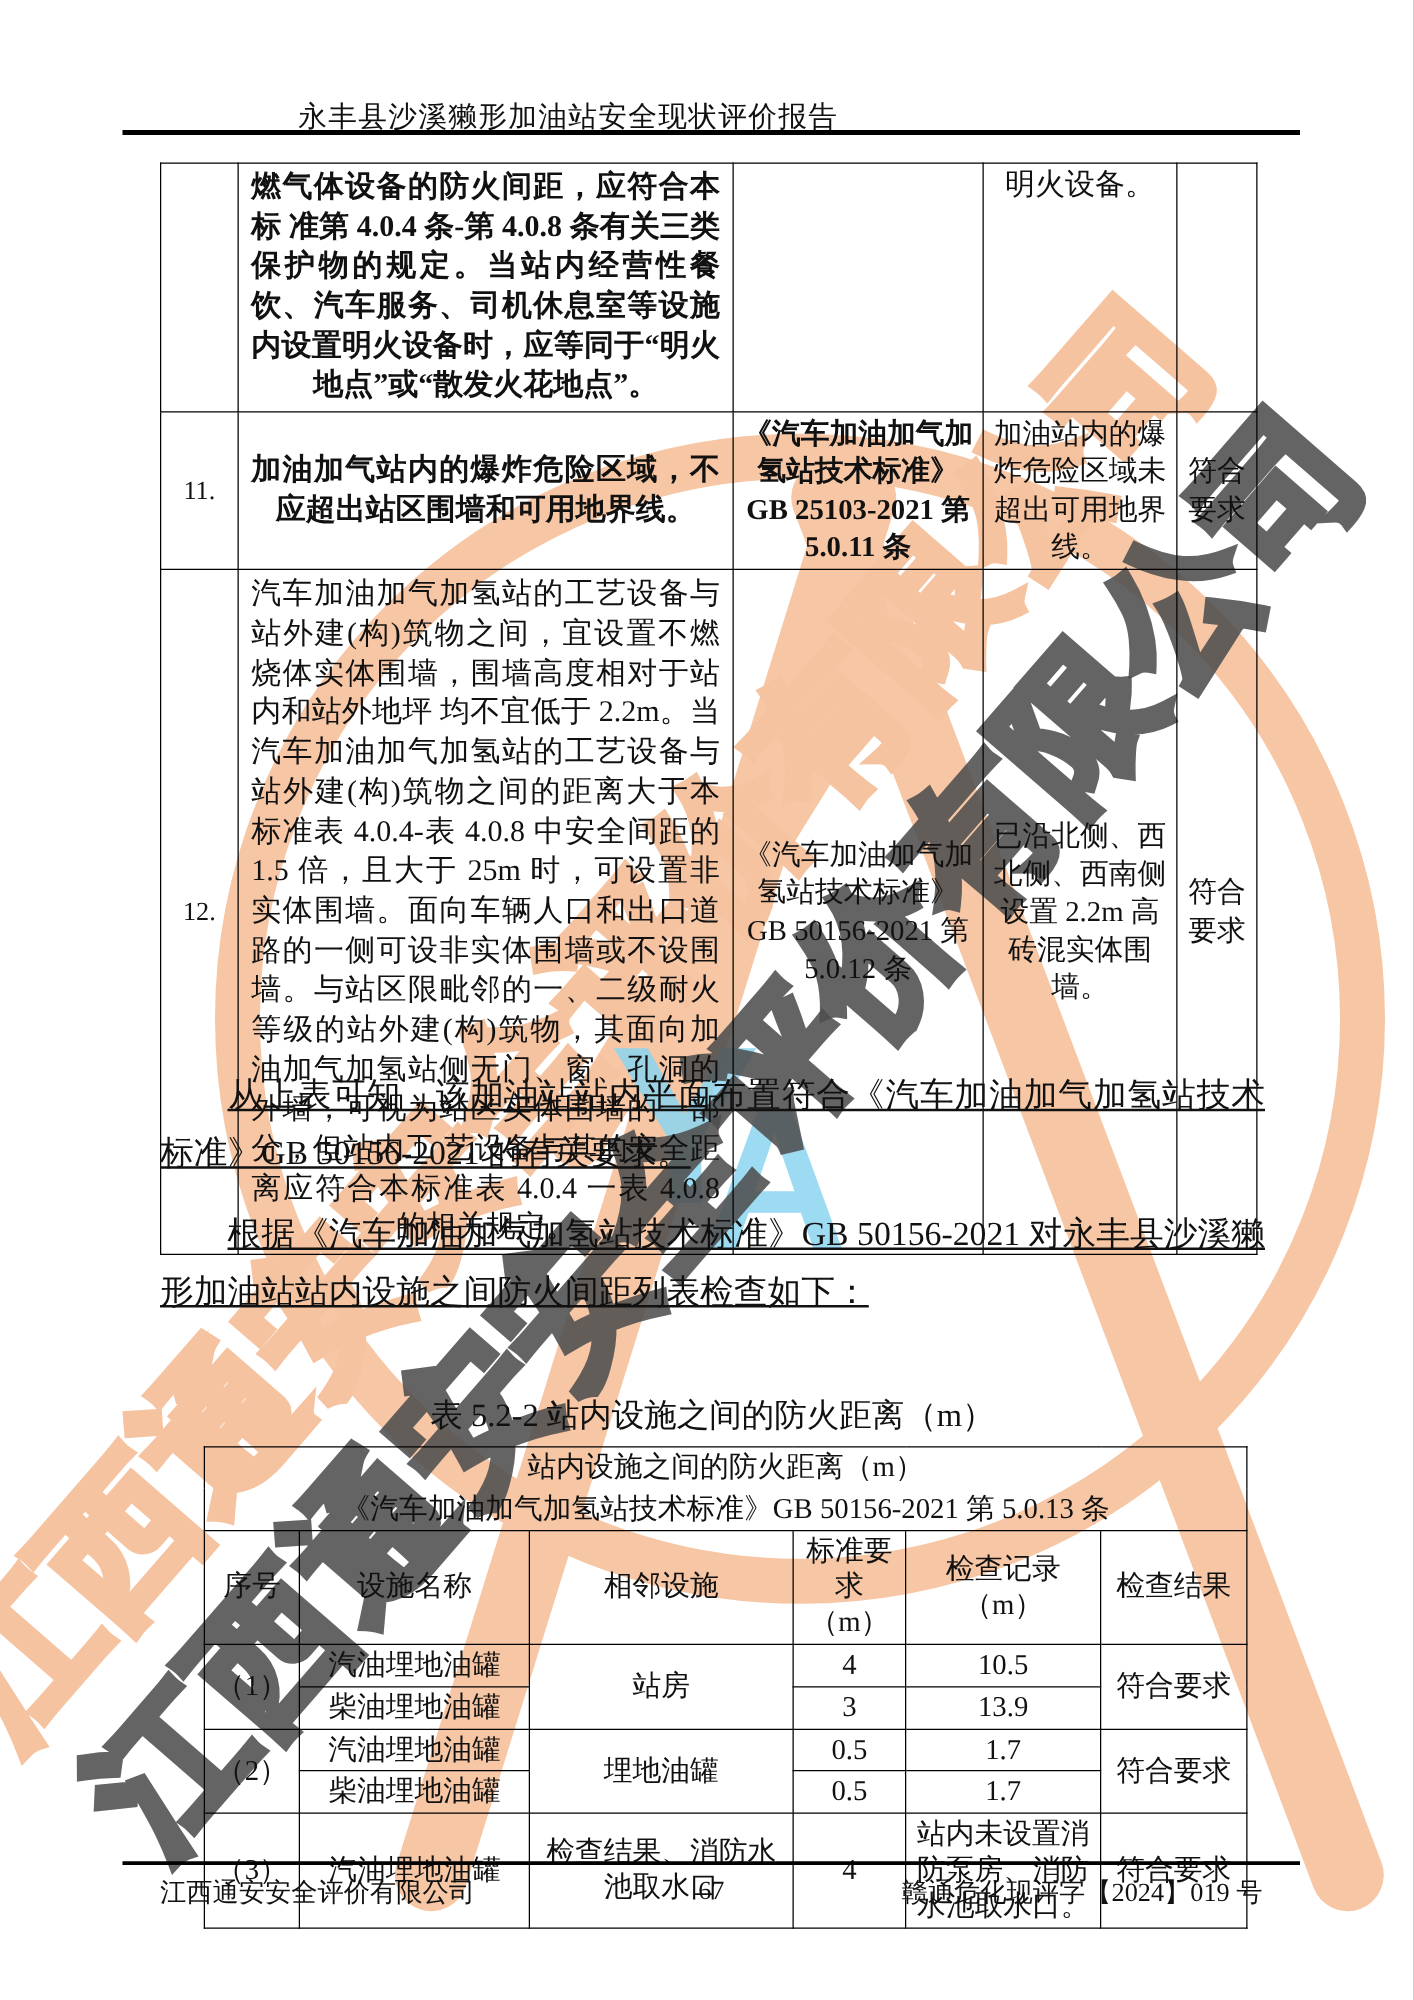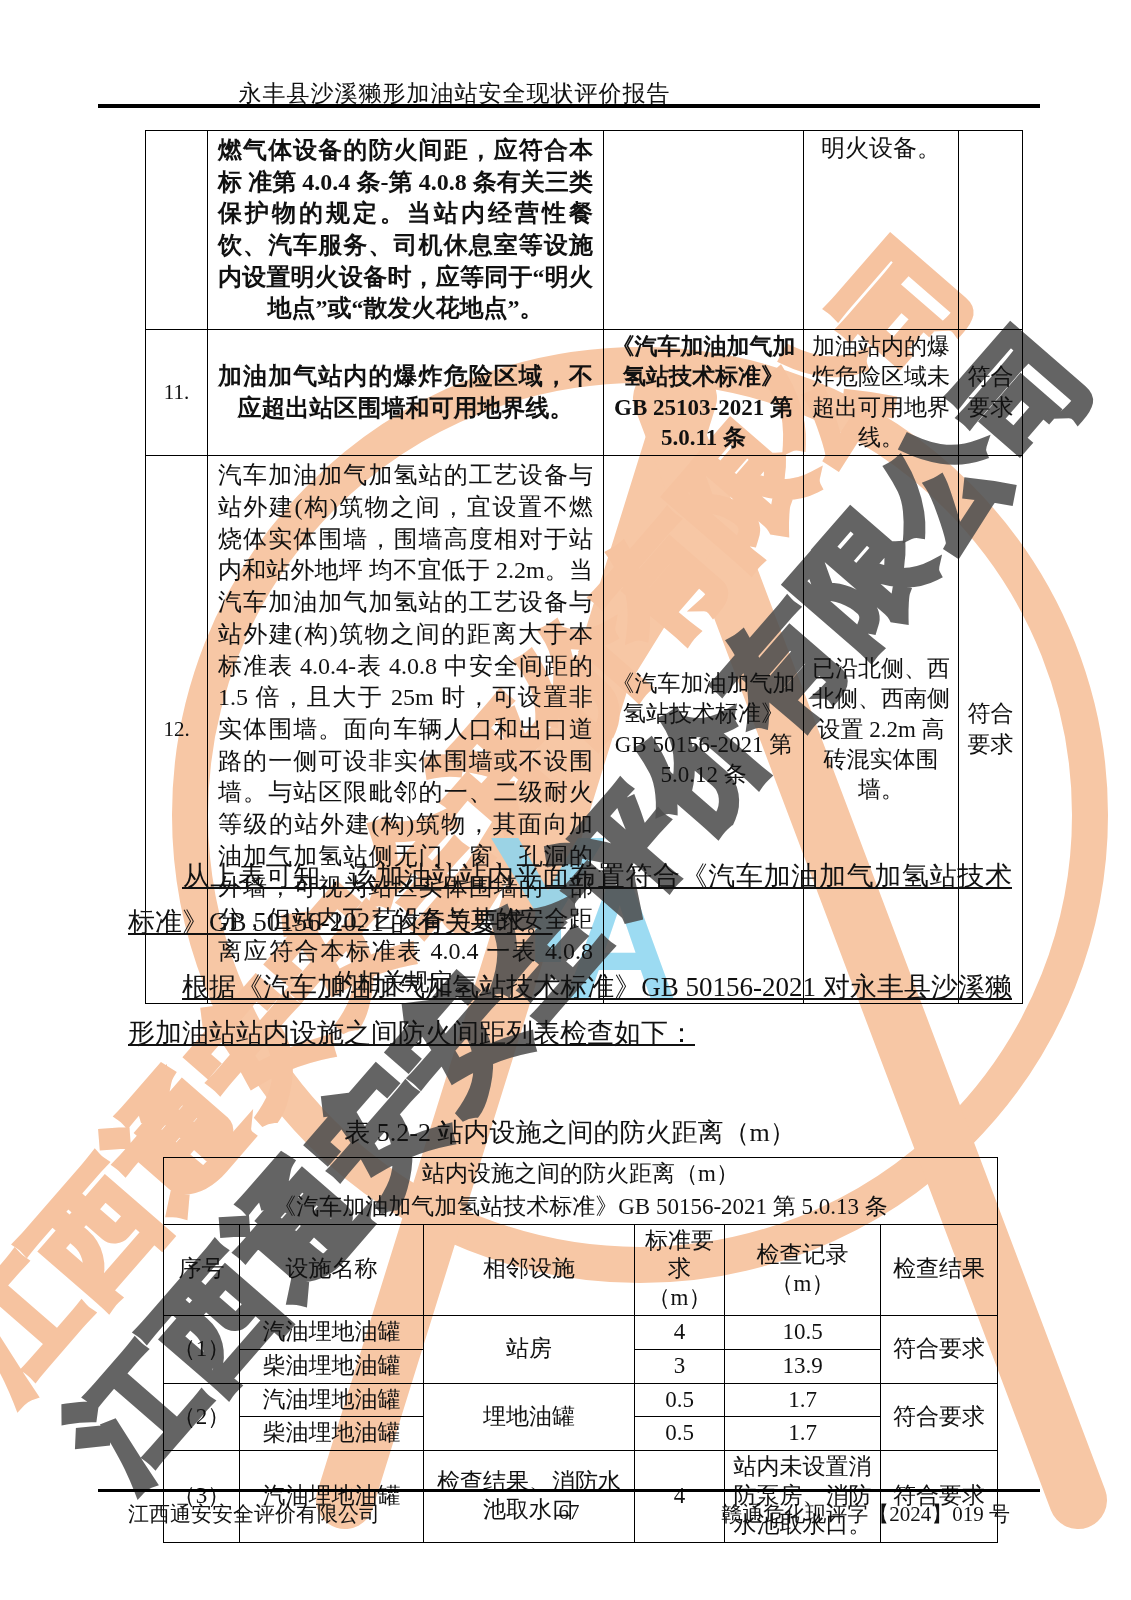--- a/index.html
+++ b/index.html
@@ -36,21 +36,21 @@
   .footer-rule { position:absolute; top:1489px; left:98px; width:942px; height:3px; background:#000; }
   .footer { position:absolute; top:1500px; left:128px; width:882px; display:flex; font-size:21px; }
   .footer .f-left { flex:1; text-align:left; }
   .footer .f-center { flex:1; text-align:center; }
   .footer .f-right { flex:1; text-align:right; }
 
   table { border-collapse:collapse; table-layout:fixed; background:transparent; }
   td, th { border:1.5px solid #000; padding:2px 6px; font-weight:normal; background:transparent; }
 
   .check-table { position:absolute; left:128px; top:130px; width:877px; }
-  .check-table table { width:877px;margin-left:17px; }
+  .check-table table { width:877px; }
   .check-table td { font-size:24px; text-align:center; vertical-align:middle; line-height:1.32; }
   .check-table .col-no   { font-size:21px; }
   .check-table .cell-content { text-align:justify; text-align-last:justify; padding:4px 10px; }
   .check-table .row-cont td { vertical-align:top; }
   .check-table .bold { font-weight:bold; }
   .check-table .cell-content.center-last { text-align-last:center; }
 
   .para { position:absolute; left:128px; width:884px; font-size:27px; line-height:46px;
           text-align:justify;text-decoration:underline; }
   .para .indent { display:inline-block; width:54px; }

